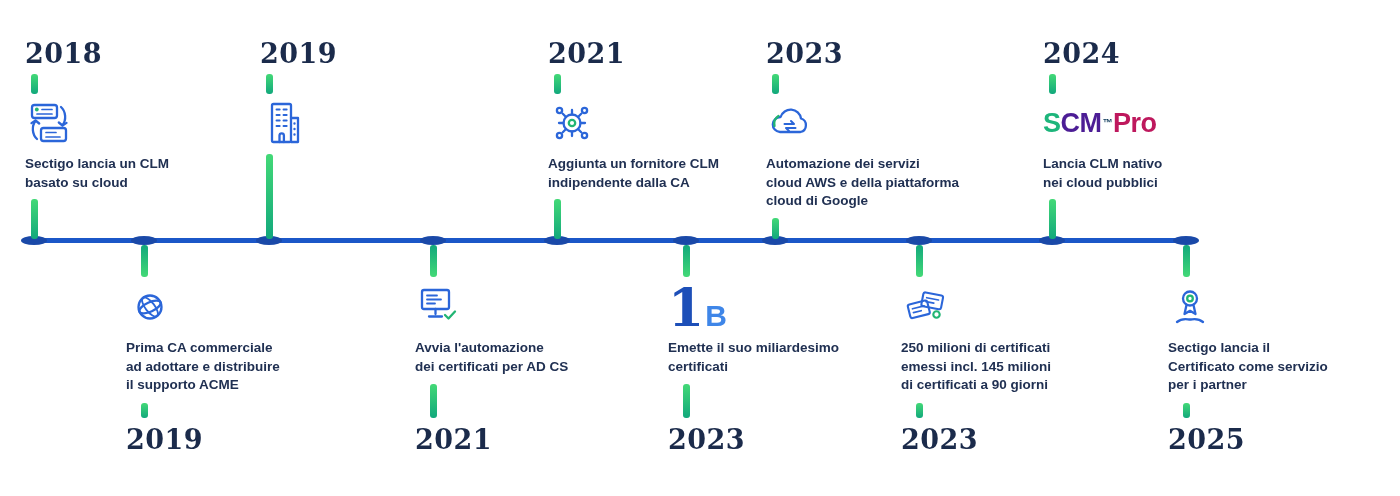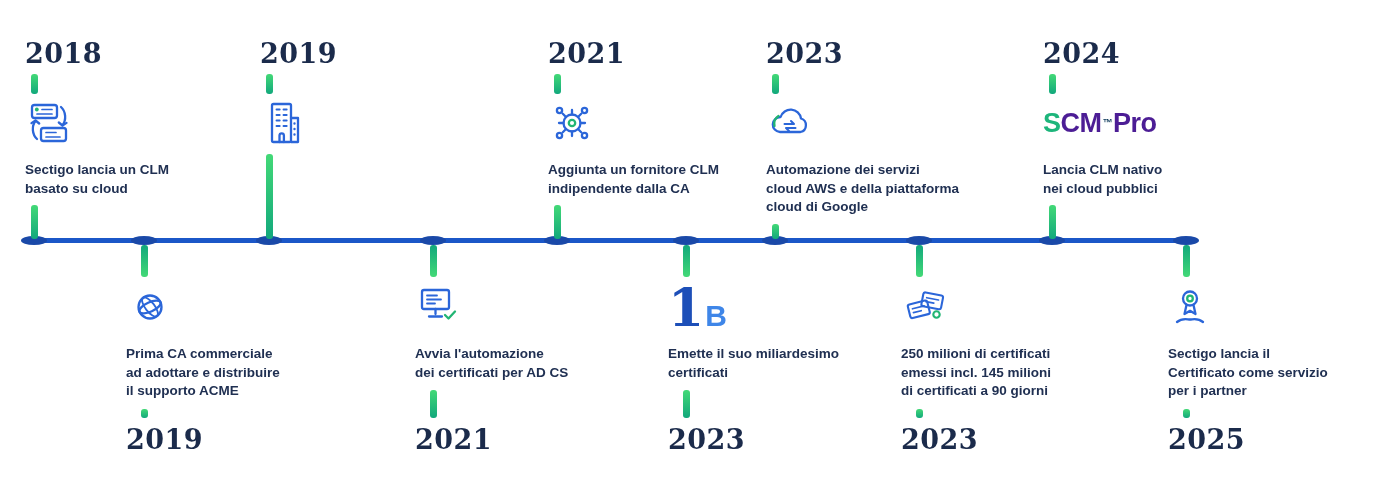--- a/index.html
+++ b/index.html
@@ -15,28 +15,28 @@
   .col.top{top:40px;height:199px;}
   .col.bottom{top:245px;height:208px;}
   .year{font-family:"DejaVu Serif", serif;font-weight:700;font-size:27px;line-height:1;
         color:#1b2b4b;letter-spacing:.5px;}
   .conn{width:7px;border-radius:3px;background:linear-gradient(180deg,#43d977 0%,#12a87c 100%);}
   .top .c-short{height:20px;margin:7px 0 5px 5.5px;}
   .top .c-grow{flex:1;margin:7px 0 0 5.5px;}
   .bottom .c-short{height:32px;margin:0 0 6px 14.5px;background:linear-gradient(180deg,#12a87c 0%,#43d977 100%);}
   .bottom .c-grow{flex:1;margin:8px 0 8px 14.5px;}
   .icon{height:48px;display:flex;align-items:center;}
-  .desc{margin-top:14px;font-size:13.5px;font-weight:700;line-height:1.38;color:#203052;
+  .desc{margin-top:8px;font-size:13.5px;font-weight:700;line-height:1.38;color:#203052;
         white-space:pre-line;}
   
   .logo{font-weight:800;font-size:27px;letter-spacing:-.5px;line-height:1;}
   .logo-s{color:#1db57b;}
   .logo-cm{color:#4c1d95;}
   .logo-mark{color:#0f3b5c;font-size:10px;vertical-align:top;font-weight:700;margin:0 1px;}
-  .logo-pro{color:#4c1d95;}
+  .logo-pro{color:#be185d;}
   
   .onebillion{align-items:flex-end;}
   .ob-1{font-family:"DejaVu Serif", serif;font-weight:700;font-size:52px;line-height:.86;color:#1d4fb8;}
   .ob-b{font-weight:800;font-size:30px;line-height:1;color:#3f86e8;margin-left:1px;}
   svg{display:block;}
 </style>
 </head>
 <body>
 
 <div id="stage">

